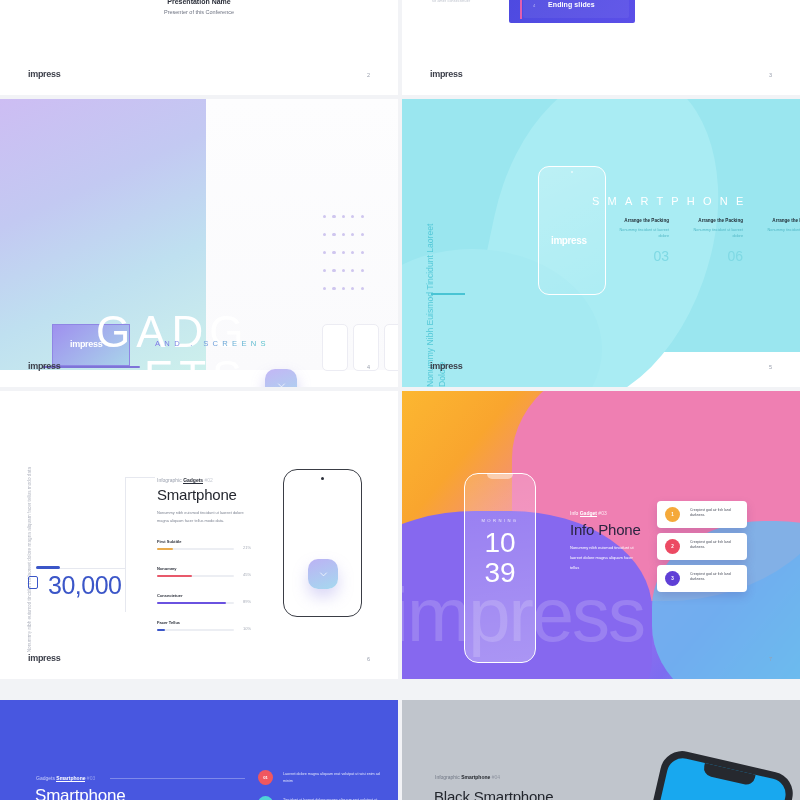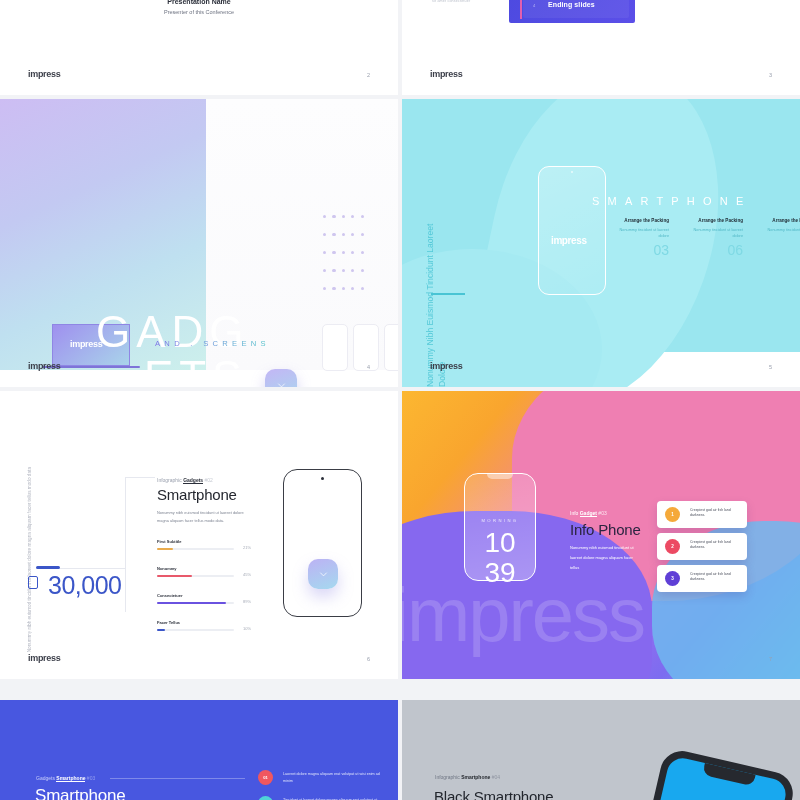--- a/index.html
+++ b/index.html
@@ -162,21 +162,21 @@
     font-size:8.6px; line-height:12px; color:#55c9d8; font-weight:400;
   }
   .s4 .vline{
     position:absolute; left:29px; top:194px; width:34px; height:1.8px;
     background:#49c4d4;
   }
   .s4 .cols{ position:absolute; left:207px; top:119px; display:flex; gap:14px;}
   .s4 .col{ width:60px; text-align:right; }
   .s4 .col h6{ font-size:4.6px; color:#1f2a33; line-height:6px; font-weight:700;}
   .s4 .col p{ font-size:3.8px; color:#52b8c6; line-height:5.6px; margin-top:4px;}
-  .s4 .col .n{ font-size:14px; color:#7fd9e4; font-weight:300; margin-top:3px;}
+  .s4 .col .n{ font-size:14px; color:#7fd9e4; font-weight:300; margin-top:9px;}
 
   
   .s5 .vtext{
     position:absolute; left:26px; top:76px;
     writing-mode:vertical-rl; transform:rotate(180deg);
     font-size:4.7px; line-height:7px; color:#b2b6c1;
   }
   .s5 .accent-bar{
     position:absolute; left:36px; top:175px; width:24px; height:3px;
     background:#3b56c8; border-radius:2px;
@@ -253,21 +253,21 @@
   .s6 .blob3{
     position:absolute; left:250px; top:130px; width:260px; height:200px;
     background:#6fb9ef; border-radius:45% 55% 50% 50%; opacity:.85;
   }
   .s6 .watermark{
     position:absolute; left:-10px; top:180px;
     font-size:76px; font-weight:400; color:rgba(255,255,255,.17);
     letter-spacing:-2px;
   }
   .s6 .phone{
-    position:absolute; left:62px; top:82px; width:72px; height:108px;
+    position:absolute; left:62px; top:82px; width:72px; height:190px;
     border:1.6px solid #ffffff; border-radius:14px;
     background:linear-gradient(170deg,rgba(255,255,255,.13),rgba(255,255,255,.30));
   }
   .s6 .notch{
     position:absolute; left:50%; top:0; margin-left:-13px;
     width:26px; height:5px; background:rgba(255,255,255,.45);
     border-radius:0 0 5px 5px;
   }
   .s6 .morning{
     position:absolute; left:0; right:0; top:44px; text-align:center;

